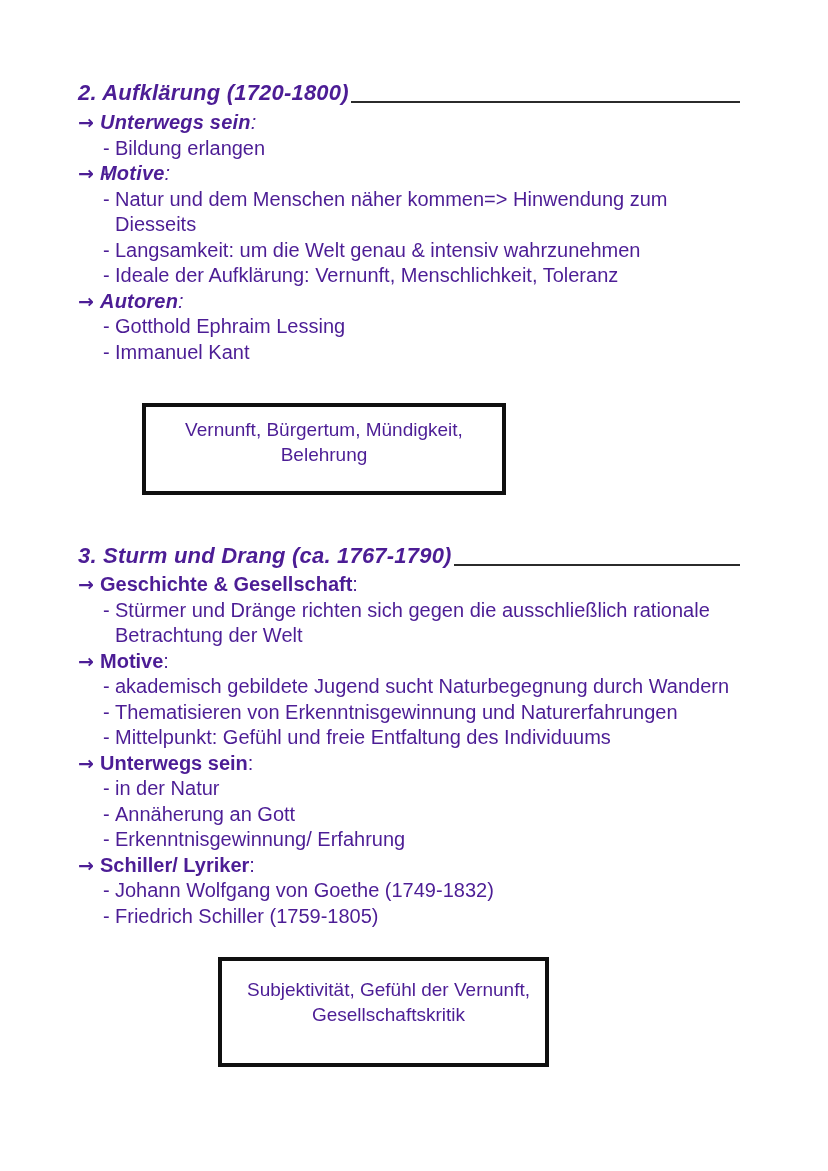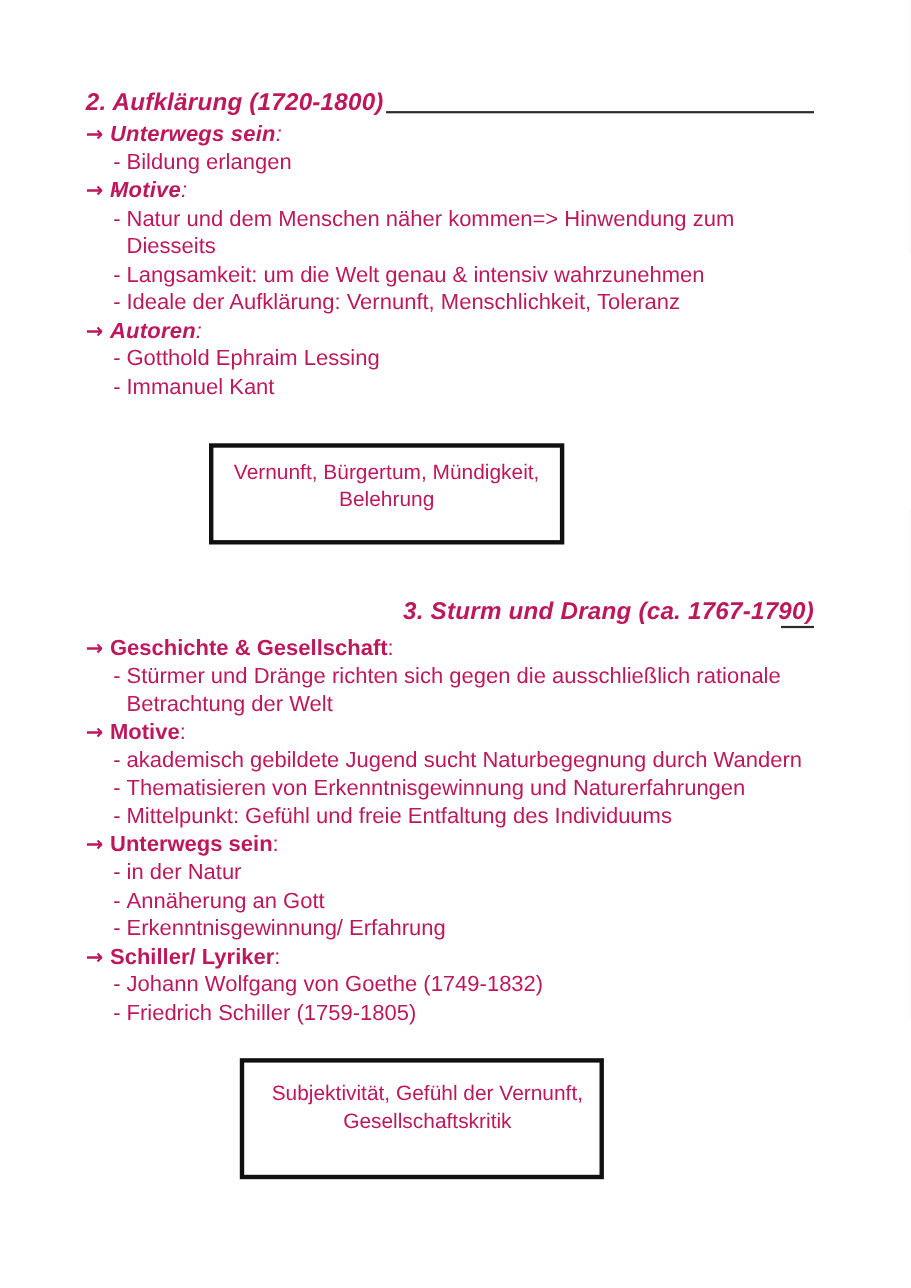--- a/index.html
+++ b/index.html
@@ -2,21 +2,21 @@
 <html><head>
 <meta charset="utf-8">
 <style>
   html, body { margin: 0; padding: 0; background: #e8e8e8; }
   .page {
     position: relative;
     width: 828px;
     height: 1171px;
     margin: 0 auto;
     background: #ffffff;
-    color: #be185d;
+    color: #4c1d95;
     font-family: "Liberation Sans", "DejaVu Sans", sans-serif;
     box-sizing: border-box;
     padding: 80px 88px 0 78px;
     overflow: hidden;
   }
   .heading-row {
     display: flex;
     align-items: flex-end;
     line-height: 26px;
     margin: 0 0 4px 0;
@@ -58,33 +58,33 @@
     box-sizing: border-box;
     border: 4px solid #101010;
     display: flex;
     align-items: center;
     justify-content: center;
     text-align: center;
     font-size: 19px;
     line-height: 25px;
   }
   .box-1 {
-    margin: 38px 0 0 112px;
-    width: 323px;
+    margin: 38px 0 0 64px;
+    width: 364px;
     height: 92px;
     padding: 0 12px 14px 12px;
     text-align: center;
   }
   .box-2 {
     margin: 28px 0 0 140px;
     width: 331px;
     height: 110px;
     padding: 0 0 20px 10px;
   }
-  .section-3-heading { margin-top: 48px; margin-bottom: 3px; flex-direction: column; }
+  .section-3-heading { margin-top: 48px; margin-bottom: 3px; }
 </style>
 </head>
 <body>
 
 <div class="page">
 
   <div class="section sec-italic">
 
     <div class="heading-row">
       <span class="heading-text">2. Aufklärung (1720-1800)</span>

